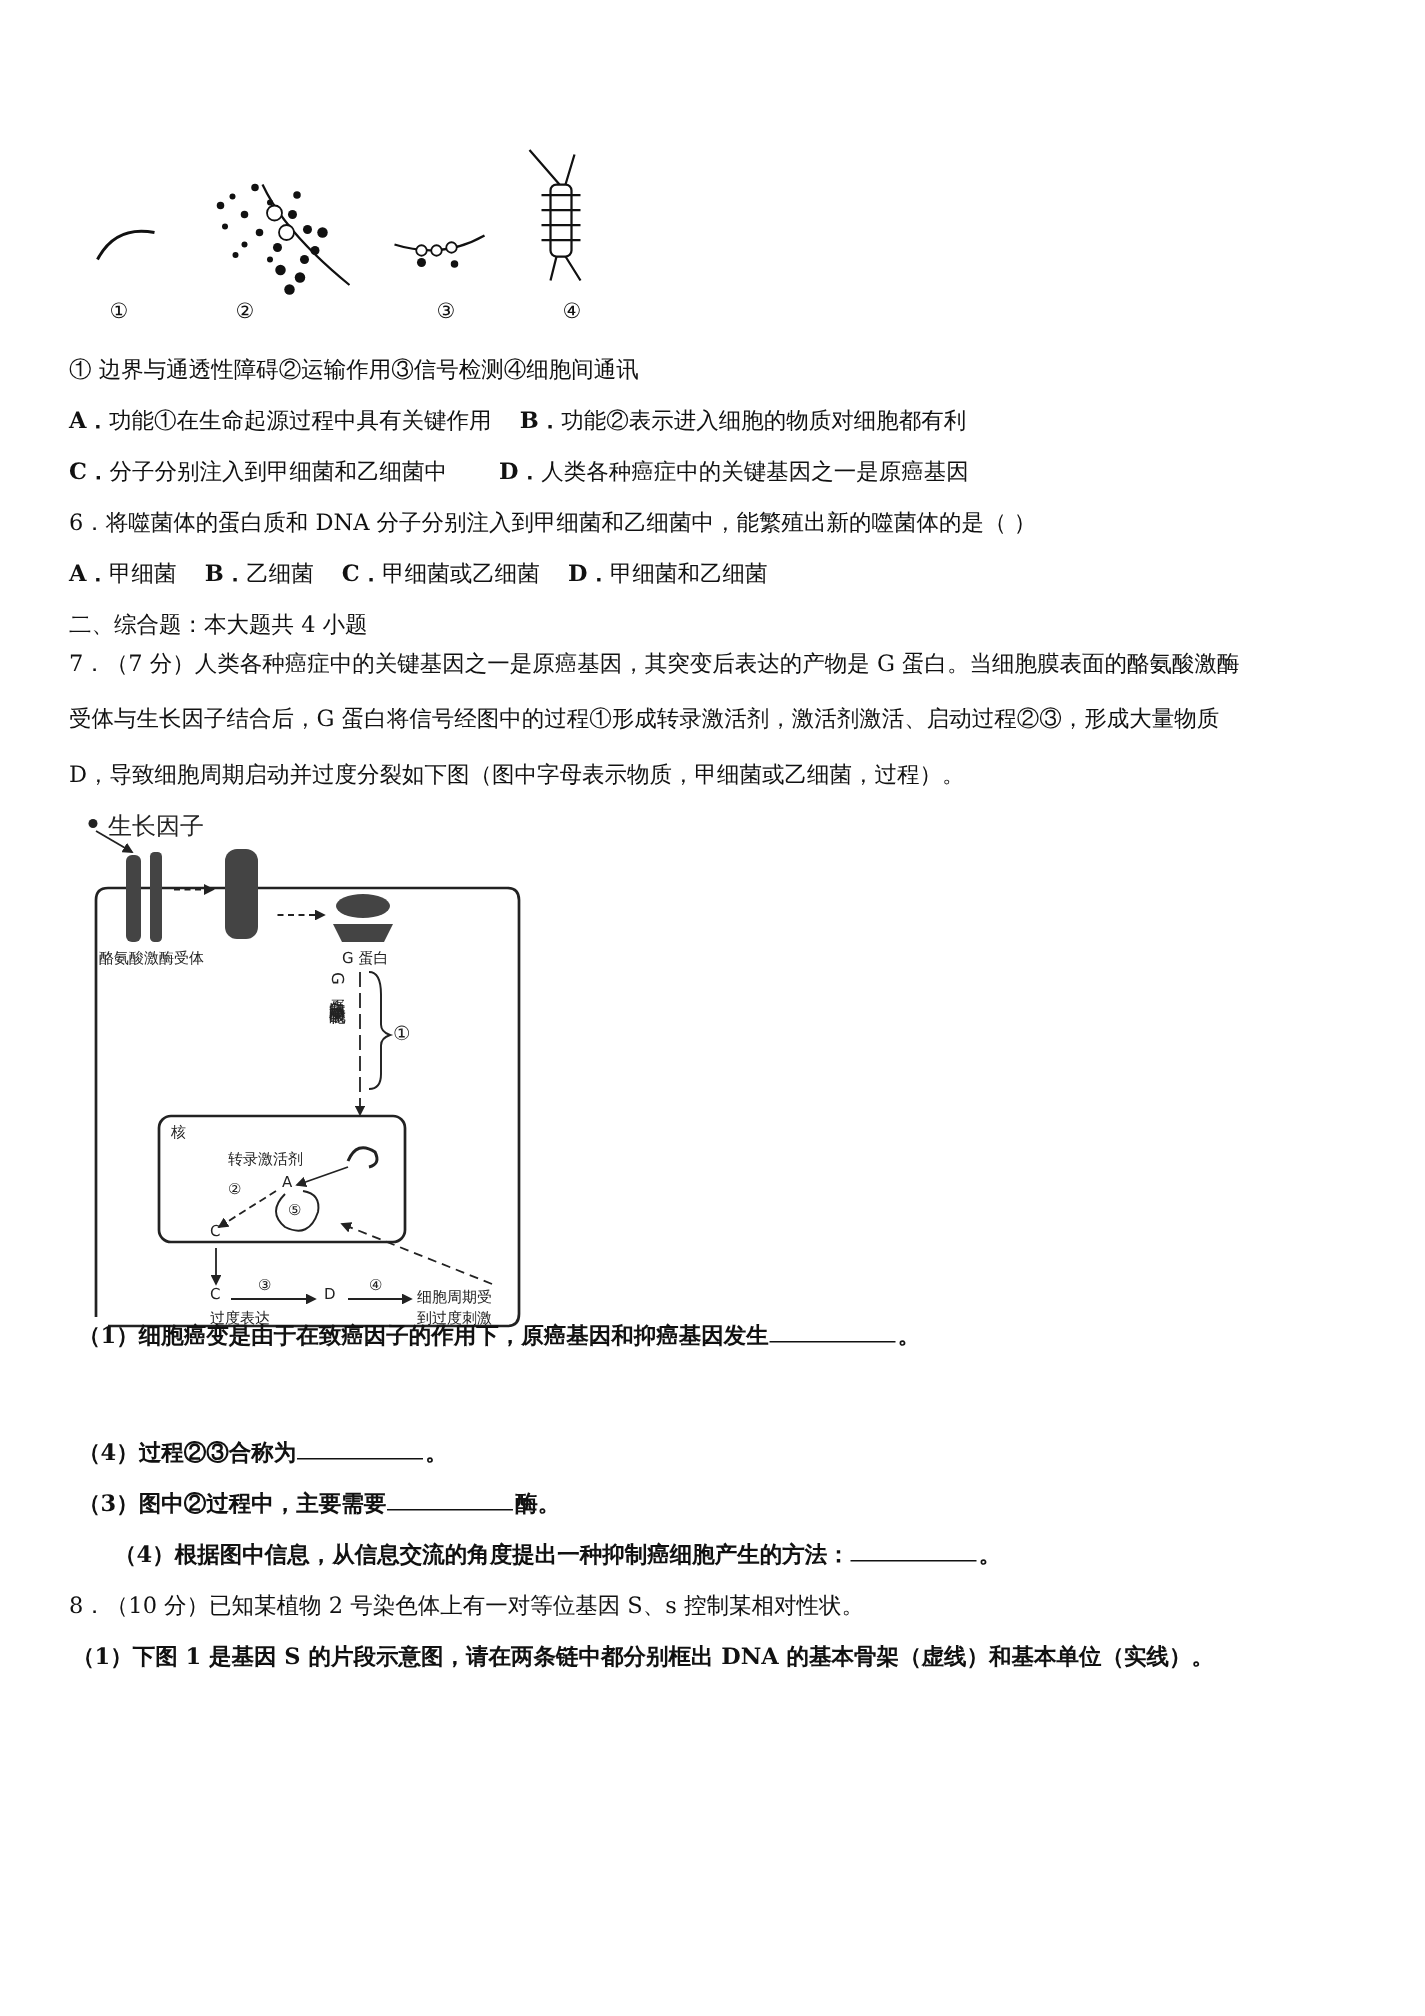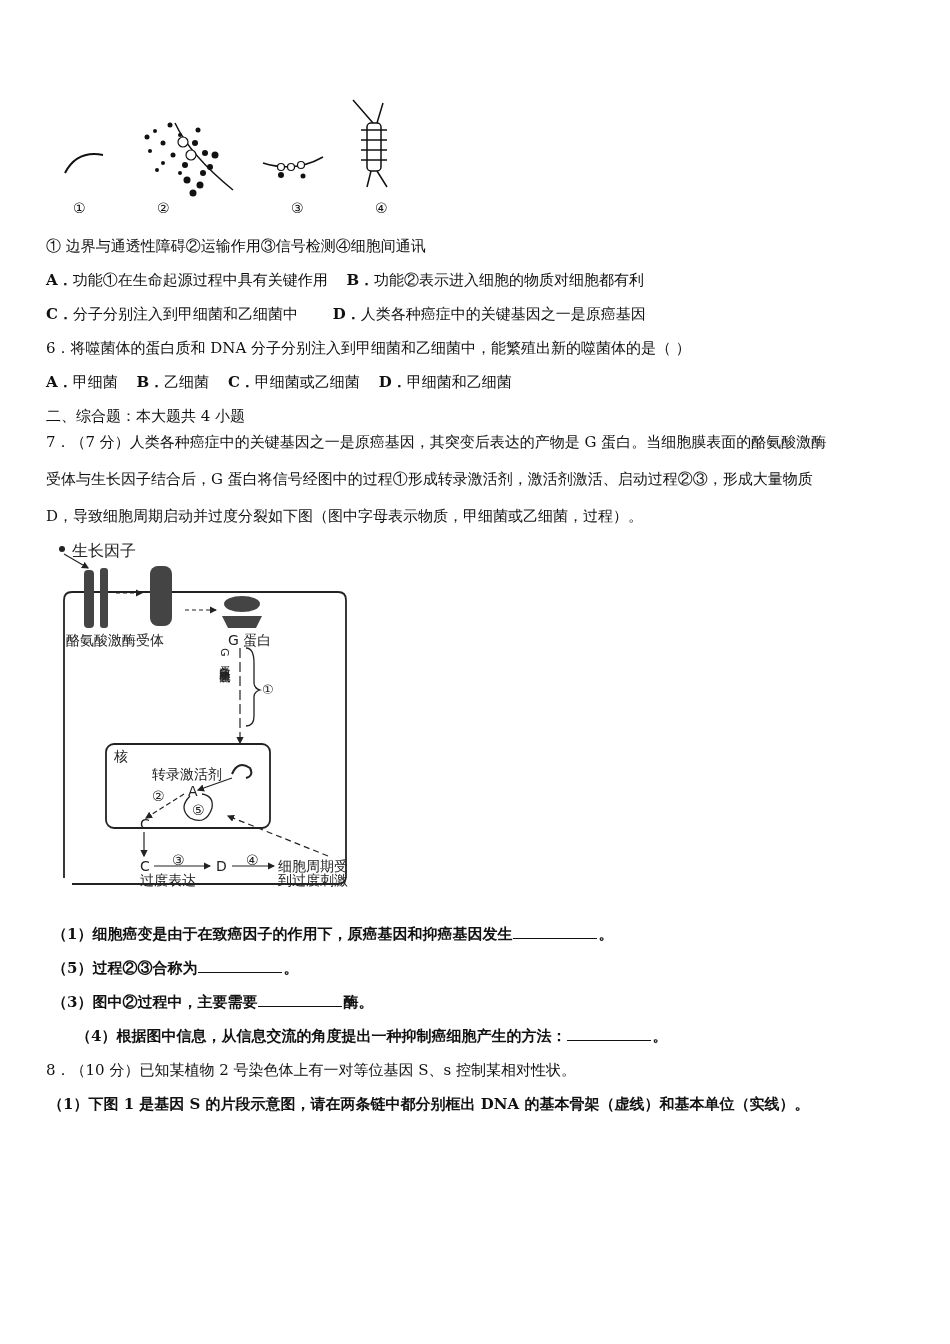--- a/index.html
+++ b/index.html
@@ -14,21 +14,21 @@
   }
   .bold { font-weight: bold; }
   .opt { display: inline-block; }
   .blank {
     display: inline-block; border-bottom: 1.5px solid #111; width: 84px; height: 14px;
     vertical-align: baseline; margin: 0 1px;
   }
   .figure1 { position: absolute; left: 55px; top: 95px; width: 360px; height: 130px; }
   .figure2 { position: absolute; left: 50px; top: 538px; width: 340px; height: 360px; }
   .fig-label { position: absolute; font-size: 14px; font-family: "DejaVu Sans", sans-serif; }
-  .dtext { position: absolute; font-size: 14px; font-family: "DejaVu Sans", sans-serif; color: #222; white-space: nowrap; }
+  .dtext { position: absolute; font-size: 10px; font-family: "DejaVu Sans", sans-serif; color: #222; white-space: nowrap; }
   .vtext { position: absolute; font-size: 11px; font-family: "DejaVu Sans", sans-serif; color: #222; writing-mode: vertical-rl; letter-spacing: 1px; }
 </style>
 </head>
 <body>
 
 <div class="figure1">
   <svg width="360" height="130" viewBox="0 0 360 130">
 
     <path d="M10 78 Q22 55 48 60" stroke="#111" stroke-width="2" fill="none"></path>
 
@@ -162,25 +162,25 @@
   <span class="dtext" style="left:90px; top:278px;">C</span>
   <span class="dtext" style="left:90px; top:320px;">C</span>
   <span class="dtext" style="left:122px; top:314px;">③</span>
   <span class="dtext" style="left:90px; top:334px;">过度表达</span>
   <span class="dtext" style="left:166px; top:320px;">D</span>
   <span class="dtext" style="left:196px; top:314px;">④</span>
   <span class="dtext" style="left:228px; top:320px;">细胞周期受</span>
   <span class="dtext" style="left:228px; top:334px;font-family:Liberation Serif, serif;">到过度刺激</span>
 </div>
 
-<div class="line bold" style="top:924px; left:52px;text-align:right;">
+<div class="line bold" style="top:880px; left:52px;text-align:right;">
   <span>（1）细胞癌变是由于在致癌因子的作用下，原癌基因和抑癌基因发生</span><span class="blank"></span><span>。</span>
 </div>
 <div class="line bold" style="top:958px; left:52px;">
-  <span>（5）过程②③合称为</span><span class="blank"></span><span>。</span>
+  <span>（4）过程②③合称为</span><span class="blank"></span><span>。</span>
 </div>
 <div class="line bold" style="top:992px; left:52px;">
   <span>（3）图中②过程中，主要需要</span><span class="blank"></span><span>酶。</span>
 </div>
 <div class="line bold" style="top:1026px; left:52px;margin-left:24px;">
   <span>（4）根据图中信息，从信息交流的角度提出一种抑制癌细胞产生的方法：</span><span class="blank"></span><span>。</span>
 </div>
 
 <div class="line" style="top:1060px;">8．（10 分）已知某植物 2 号染色体上有一对等位基因 S、s 控制某相对性状。</div>
 <div class="line bold" style="top:1094px; left:48px;">（1）下图 1 是基因 S 的片段示意图，请在两条链中都分别框出 DNA 的基本骨架（虚线）和基本单位（实线）。</div>

